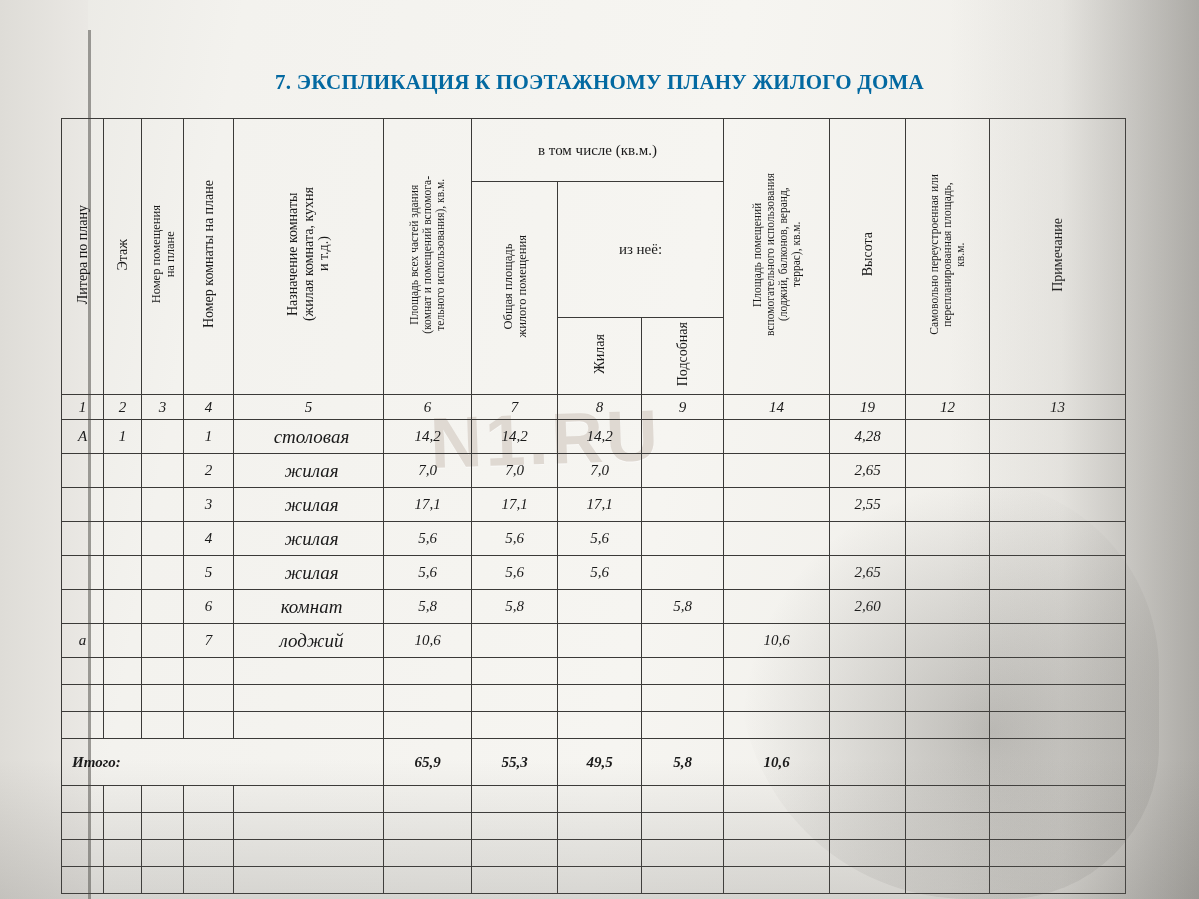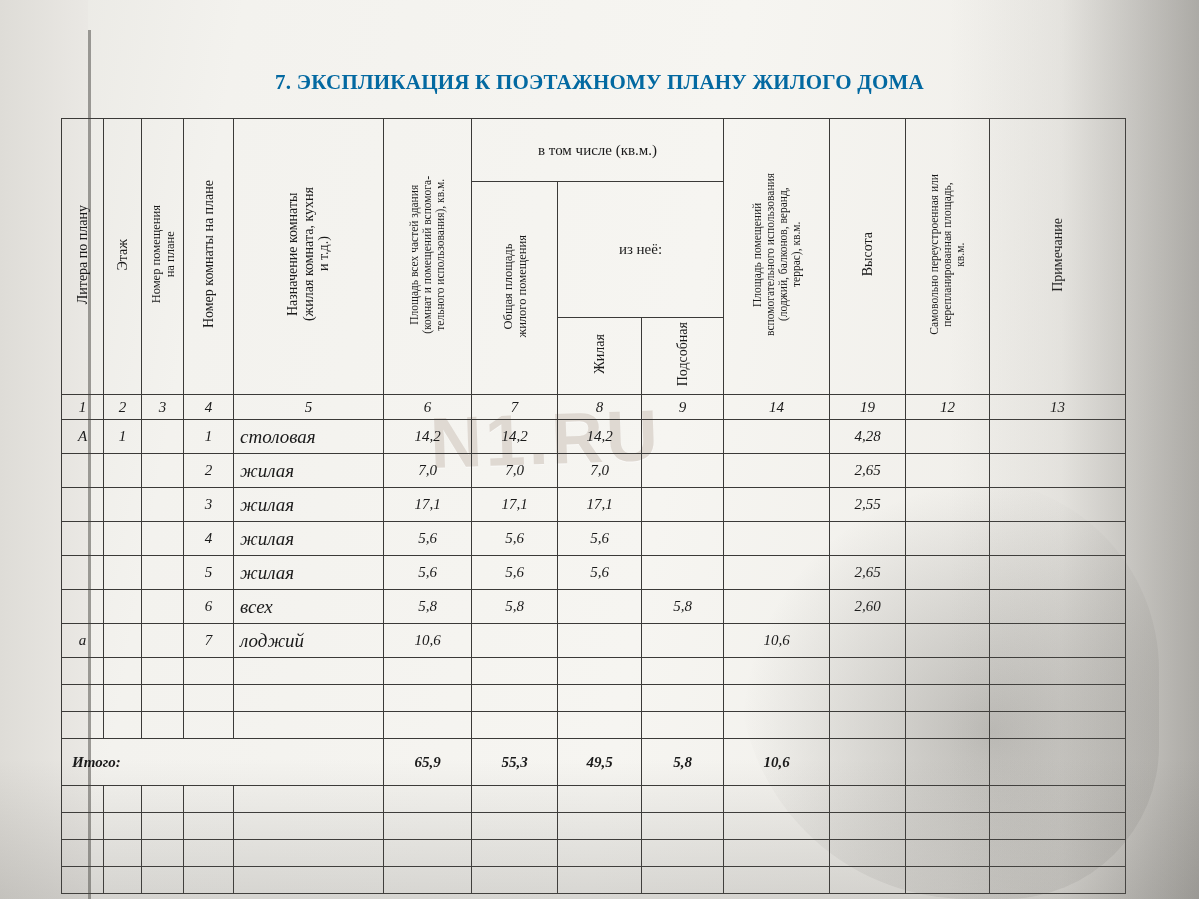--- a/index.html
+++ b/index.html
@@ -148,21 +148,21 @@
     font-style: italic;
     font-family: "Liberation Serif", serif;
   }
 
   .datarow td {
     height: 33px;
     font-style: italic;
     font-size: 19px;
   }
   .datarow td.txt {
-    text-align: left;
+    text-align: center;
     padding-left: 6px;
     font-size: 19px;
   }
   .emptyrow td { height: 26px; }
   .totalrow td {
     height: 46px;
     font-style: italic;
     font-weight: bold;
     font-size: 22px;
   }
@@ -365,21 +365,21 @@
       <td>2,65</td>
       <td></td>
       <td></td>
     </tr>
 
     <tr class="datarow">
       <td></td>
       <td></td>
       <td></td>
       <td>6</td>
-      <td class="txt">всех</td>
+      <td class="txt">комнат</td>
       <td>5,8</td>
       <td>5,8</td>
       <td></td>
       <td>5,8</td>
       <td></td>
       <td>2,60</td>
       <td></td>
       <td></td>
     </tr>
 

